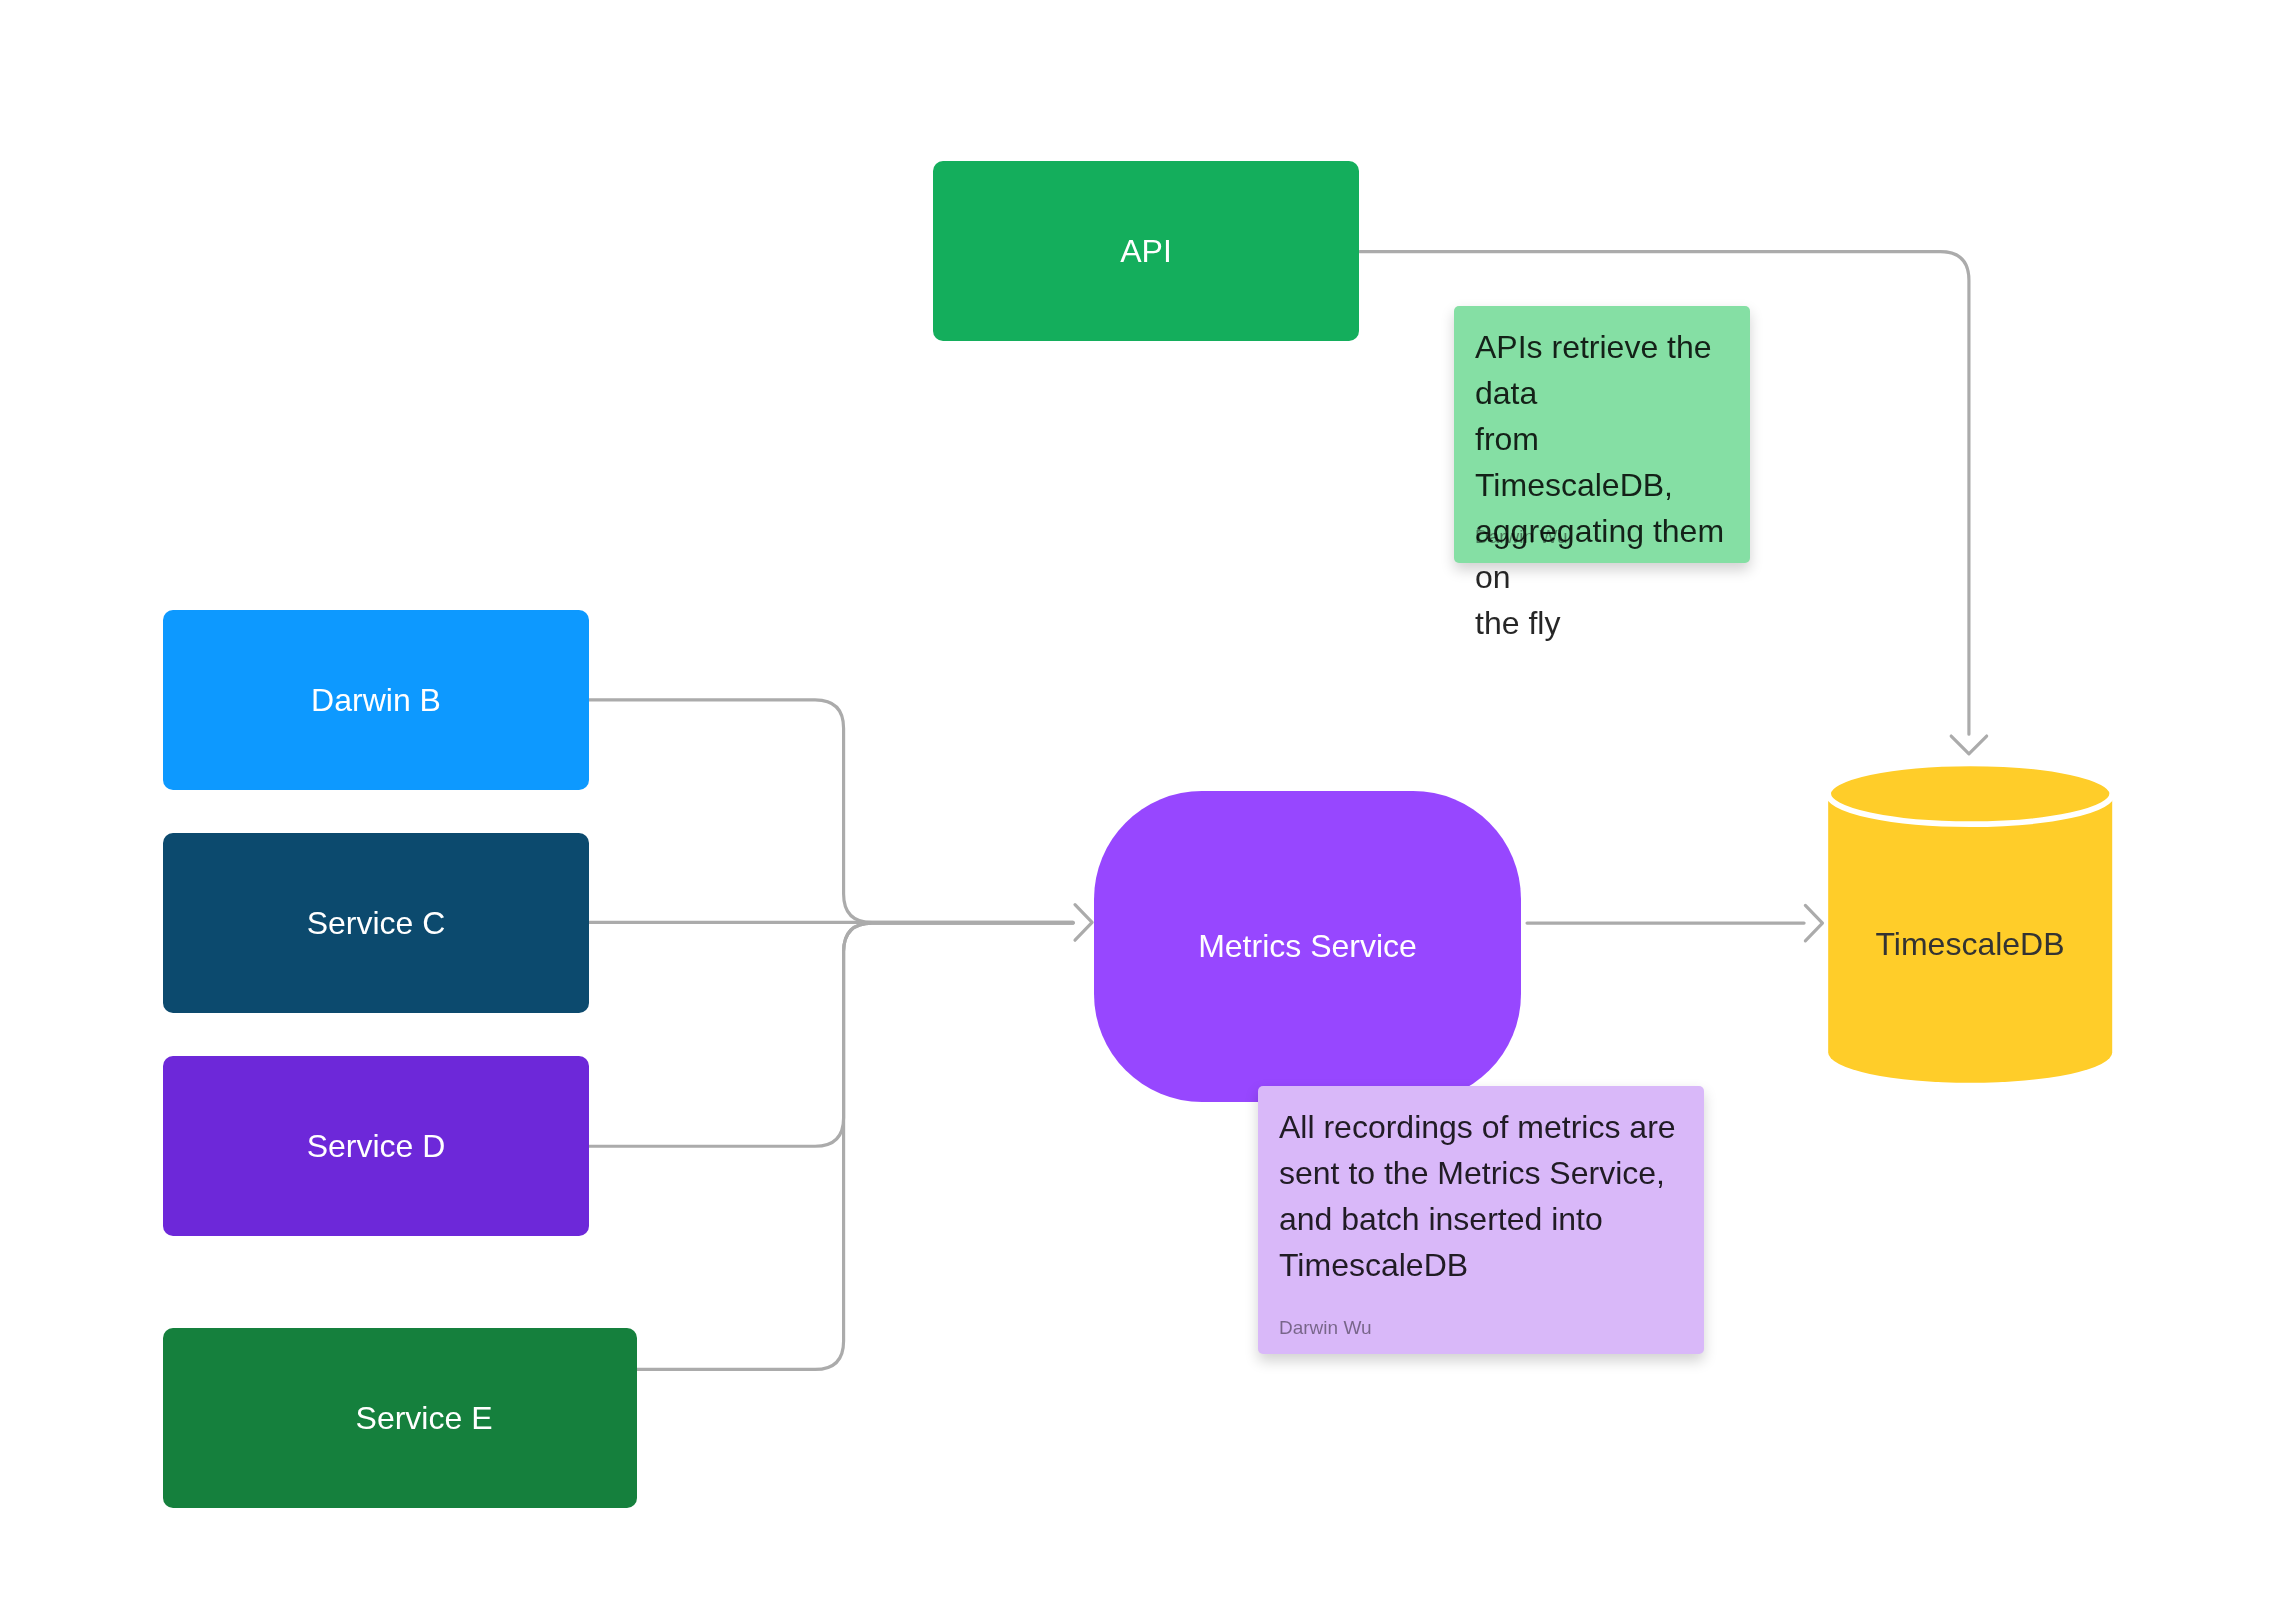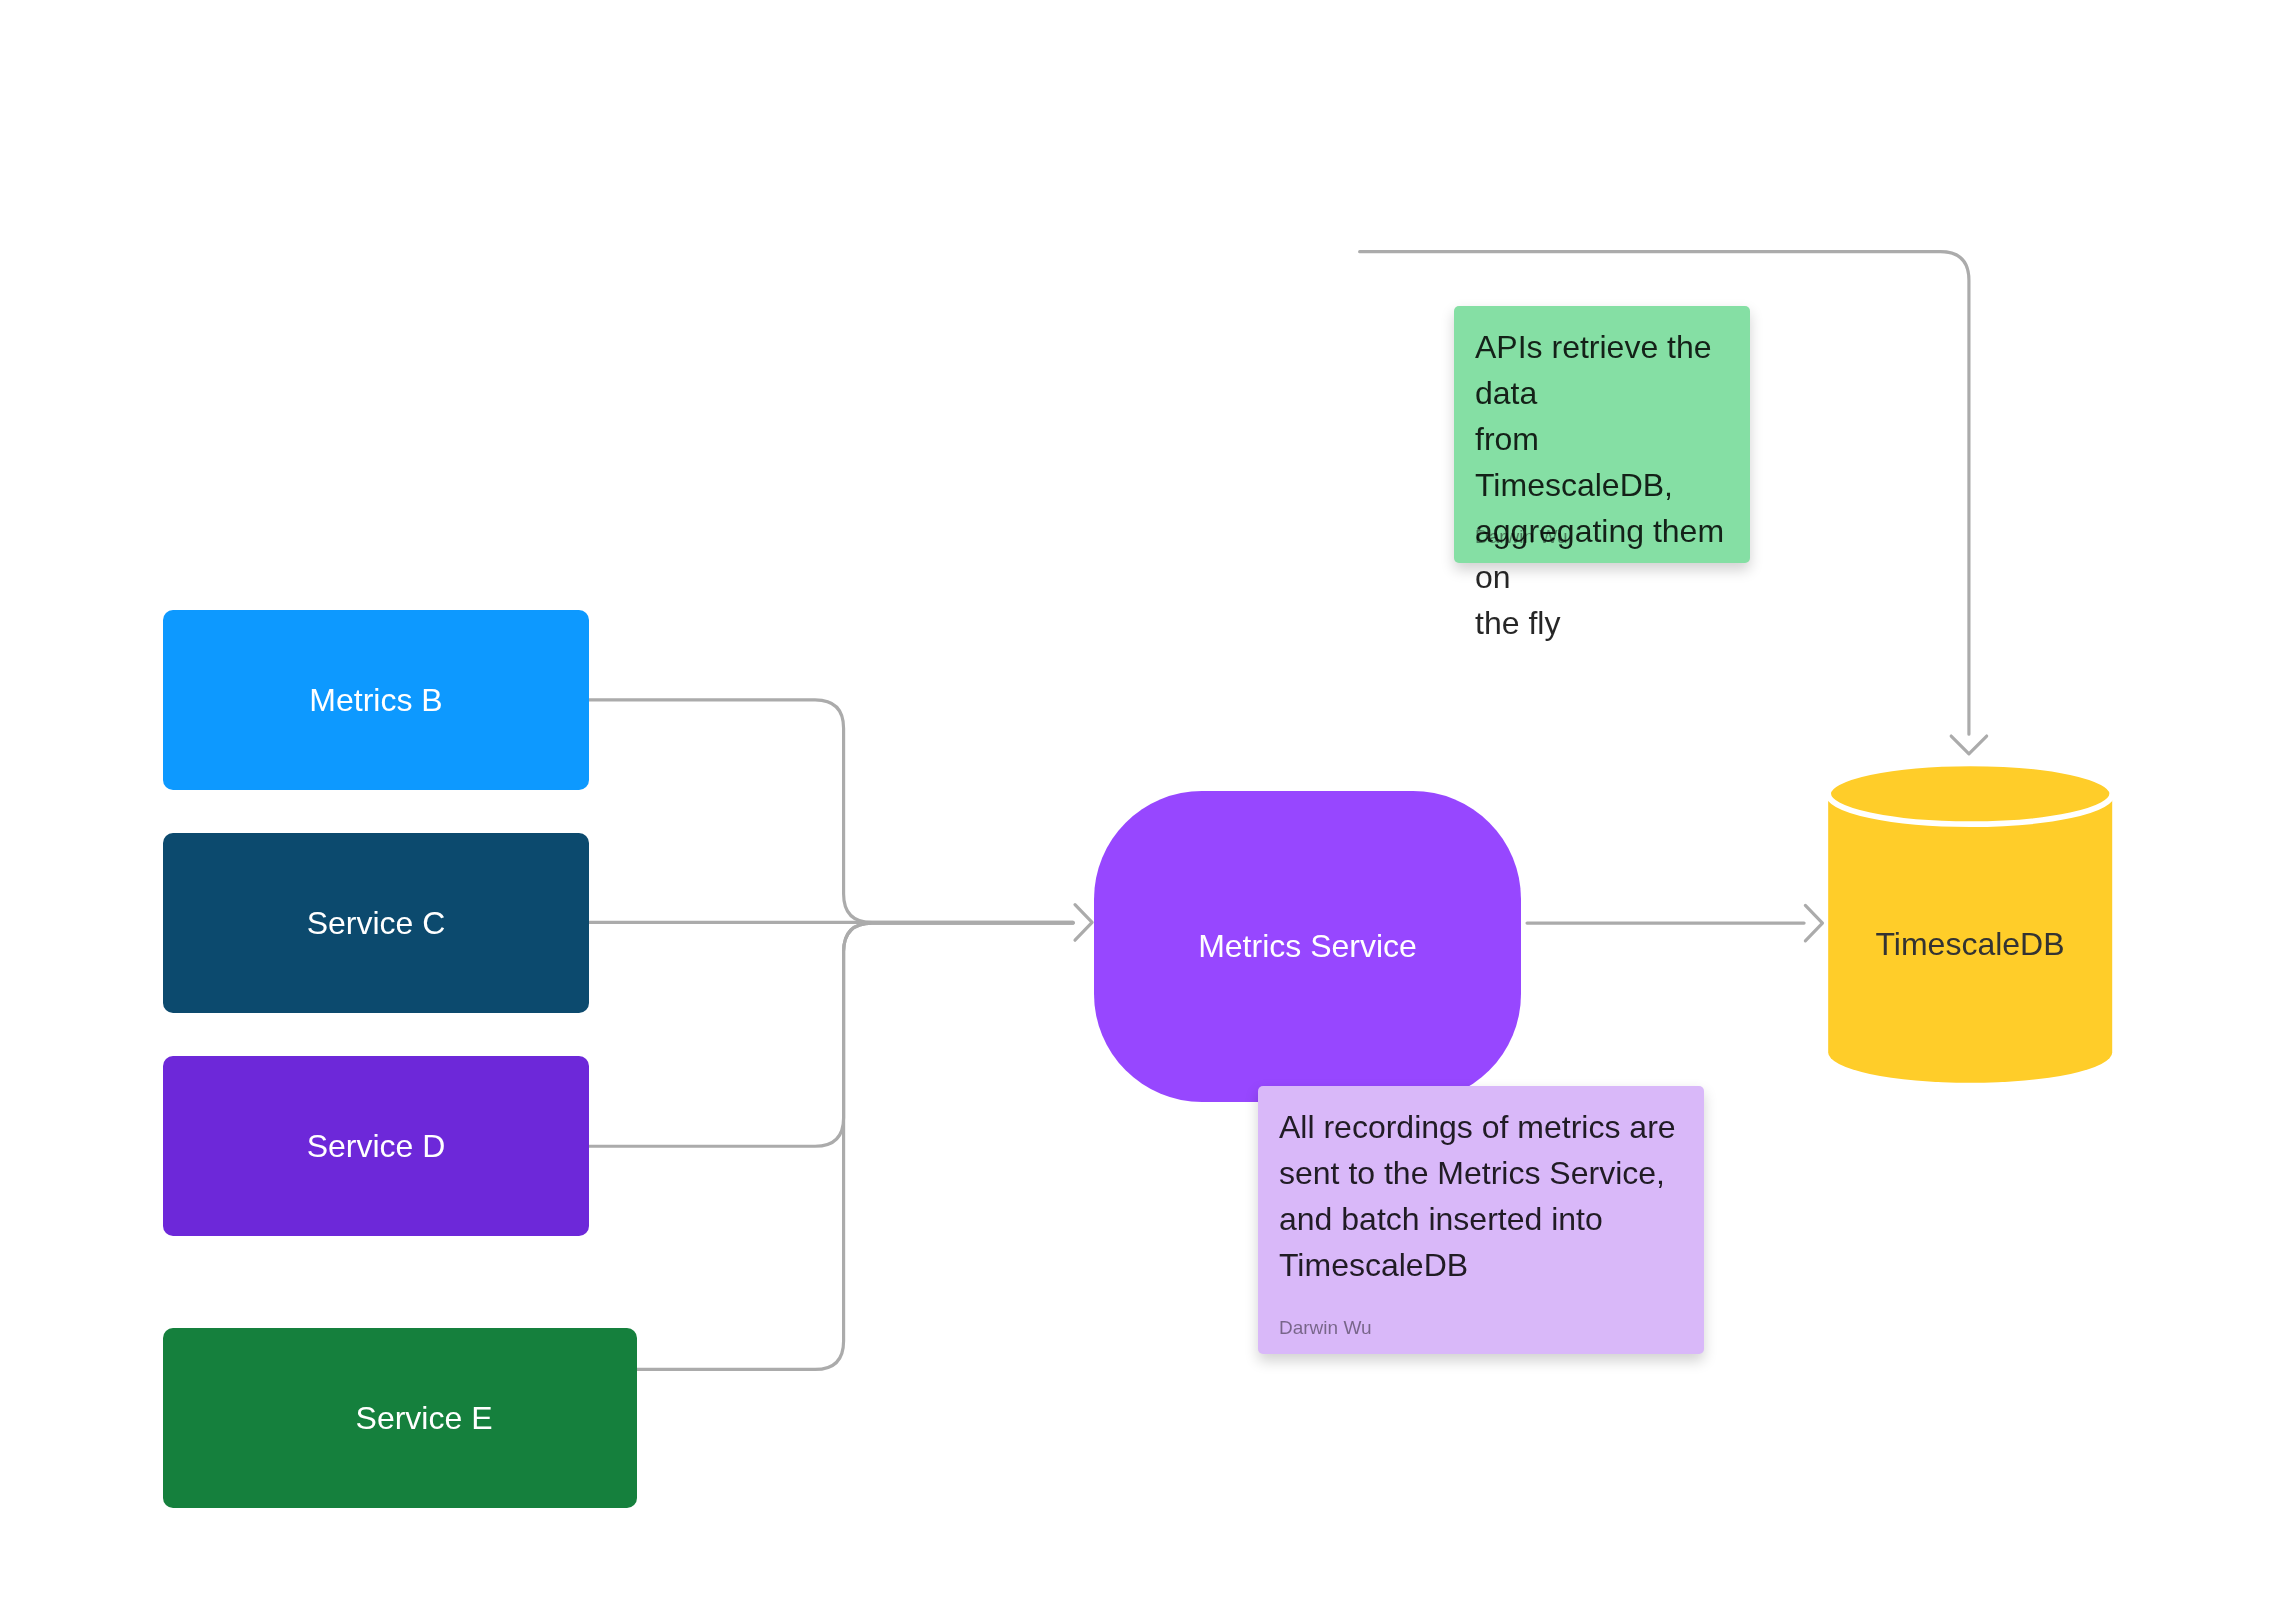--- a/index.html
+++ b/index.html
@@ -63,24 +63,27 @@
       <path d="M 2144 397 H 3060 Q 3105 397 3105 442 V 1158"></path>
       <path d="M 3077 1161 L 3105 1189 L 3133 1161"></path>
     </g>
 
     <g>
       <path fill="#FFCD29" d="M 2883 1252 V 1660 A 224 48 0 0 0 3331 1660 V 1252 Z"></path>
       <ellipse cx="3107" cy="1252" rx="224" ry="48" fill="#FFCD29" stroke="#ffffff" stroke-width="9"></ellipse>
     </g>
   </svg>
 
+  <div class="node rect-node api">
+    <span>API</span>
+  </div>
 
   <div id="services">
       <div class="node rect-node service" style="top: 610px; background: rgb(13, 153, 255);">
-        <span>Metrics B</span>
+        <span>Darwin B</span>
       </div>
       <div class="node rect-node service" style="top: 833px; background: #0c4a6e;">
         <span>Service C</span>
       </div>
       <div class="node rect-node service" style="top: 1056px; background: #6d28d9; align-items: center;">
         <span>Service D</span>
       </div>
       <div class="node rect-node service" style="top: 1328px; background: #15803d; padding-left: 48px;">
         <span>Service E</span>
       </div>

